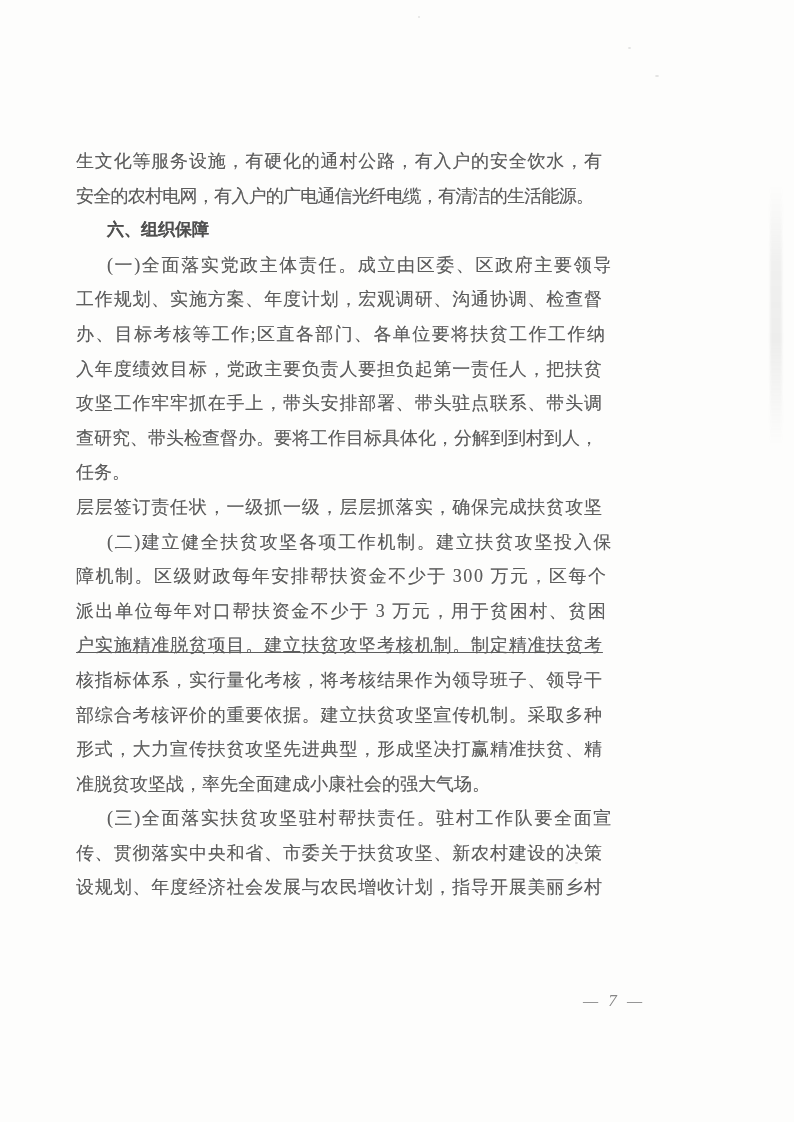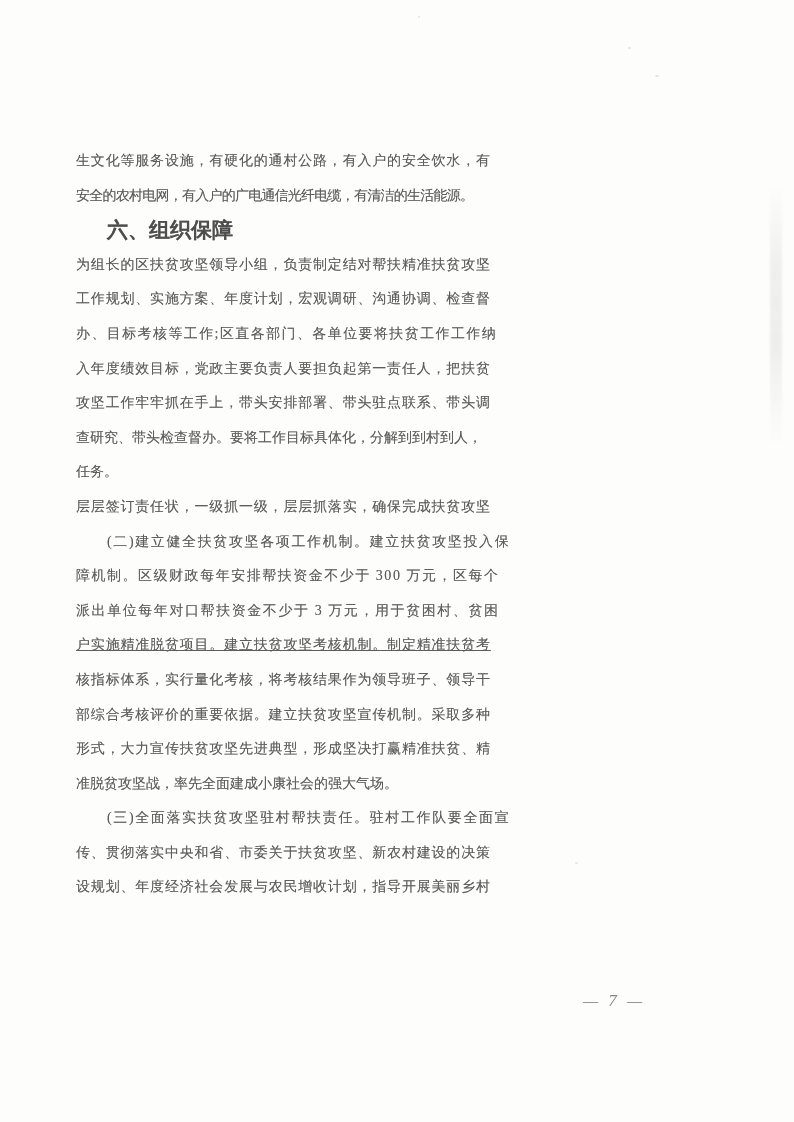--- a/index.html
+++ b/index.html
@@ -27,30 +27,30 @@
   }
   .content {
     position: absolute;
     left: 76px;
     top: 144px;
     width: 638px;
   }
   .line {
     height: 34.6px;
     line-height: 34.6px;
-    font-size: 14px;
+    font-size: 18px;
     color: var(--text-color);
     white-space: nowrap;
     text-shadow: 0 0 0.6px rgba(100,100,100,0.55);
   }
   .line.indent { padding-left: 31px; }
   .line.heading {
     font-family: "Liberation Sans", "DejaVu Sans", sans-serif;
     font-weight: 700;
-    font-size: 21px;
+    font-size: 17px;
     color: var(--heading-color);
     text-shadow: 0 0 0.5px rgba(70,70,70,0.6);
   }
   .pagenum {
     position: absolute;
     left: 556px;
     top: 991px;
     width: 116px;
     text-align: center;
     font-size: 17px;
@@ -82,21 +82,21 @@
   .speck.s4 { left: 575px; top: 862px; width: 3px; height: 2px; }
 </style>
 </head>
 <body>
 
 <div class="page">
   <div class="content">
       <div class="line"><span style="letter-spacing: 0.814815px;">生文化等服务设施，有硬化的通村公路，有入户的安全饮水，有</span></div>
       <div class="line"><span style="letter-spacing: -0.758621px; margin-top: 43px;">安全的农村电网，有入户的广电通信光纤电缆，有清洁的生活能源。</span></div>
       <div class="line heading indent"><span>六、组织保障</span></div>
-      <div class="line"><span style="letter-spacing: 0.814815px;">为组长的区扶贫攻坚领导小组，负责制定结对帮扶精准扶贫攻坚</span></div>
+      <div class="line indent"><span style="letter-spacing: 1.62861px;">(一)全面落实党政主体责任。成立由区委、区政府主要领导</span></div>
       <div class="line"><span style="letter-spacing: 0.814815px;">工作规划、实施方案、年度计划，宏观调研、沟通协调、检查督</span></div>
       <div class="line"><span style="letter-spacing: 1.40278px; text-align: center;">办、目标考核等工作;区直各部门、各单位要将扶贫工作工作纳</span></div>
       <div class="line"><span style="letter-spacing: 0.814815px;">入年度绩效目标，党政主要负责人要担负起第一责任人，把扶贫</span></div>
       <div class="line"><span style="letter-spacing: 0.814815px;">攻坚工作牢牢抓在手上，带头安排部署、带头驻点联系、带头调</span></div>
       <div class="line"><span style="letter-spacing: 0px;">查研究、带头检查督办。要将工作目标具体化，分解到到村到人，</span></div>
       <div class="line"><span>任务。</span></div>
       <div class="line"><span style="letter-spacing: 0.814815px;">层层签订责任状，一级抓一级，层层抓落实，确保完成扶贫攻坚</span></div>
       <div class="line indent"><span style="letter-spacing: 1.62861px;">(二)建立健全扶贫攻坚各项工作机制。建立扶贫攻坚投入保</span></div>
       <div class="line"><span style="letter-spacing: 1.51724px;">障机制。区级财政每年安排帮扶资金不少于 300 万元，区每个</span></div>
       <div class="line"><span style="letter-spacing: 1.57143px;">派出单位每年对口帮扶资金不少于 3 万元，用于贫困村、贫困</span></div>

